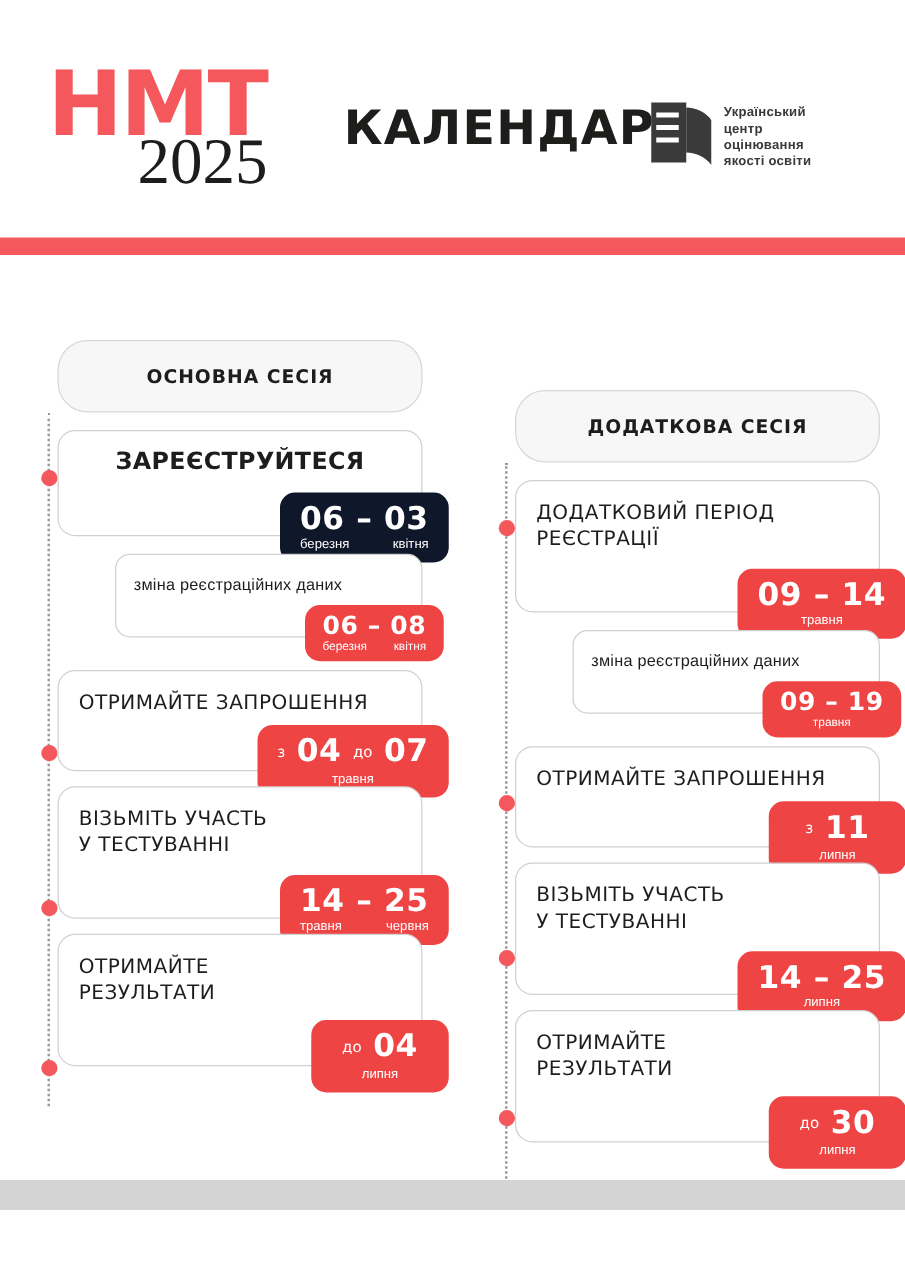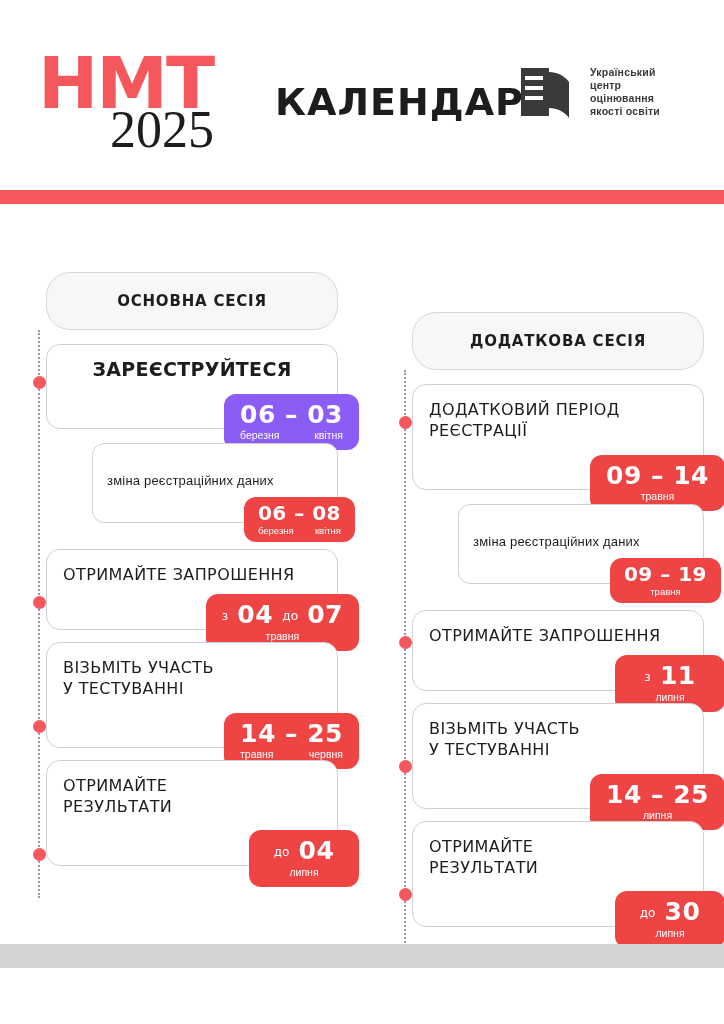--- a/index.html
+++ b/index.html
@@ -53,22 +53,22 @@
     font-weight: bold;
     font-size: 38px;
     letter-spacing: 1px;
     color: #1d1d1b;
   }
   .org-logo {
     position: absolute;
     right: 24px; top: 18px;
     width: 170px; height: 70px;
     display: flex;
-    align-items: flex-start;
-    gap: 19px;
+    align-items: flex-end;
+    gap: 8px;
   }
   .org-mark {
     width: 52px; height: 56px;
     position: relative;
     flex: 0 0 auto;
   }
   .org-text {
     font-family: "Liberation Sans", sans-serif;
     font-size: 10.5px;
     font-weight: bold;
@@ -167,21 +167,21 @@
     position: absolute;
     right: -22px;
     bottom: -22px;
     background: #ef4444;
     color: #ffffff;
     border-radius: 12px;
     padding: 7px 16px 8px 16px;
     min-width: 110px;
     text-align: center;
   }
-  .chip.red { background: #8b5cf6; margin-top: 12px; }
+  .chip.red { background: #0f172a; margin-top: 12px; }
   .chip .nums {
     font-family: "DejaVu Sans", sans-serif;
     font-weight: bold;
     font-size: 25px;
     line-height: 27px;
     letter-spacing: .5px;
     white-space: nowrap;
   }
   .chip .nums .small {
     font-size: 12px;
@@ -202,21 +202,21 @@
   .chip .months.center { justify-content: center; }
 
   
   .substep {
     position: relative;
     margin: 14px 0 26px 46px;
     width: 246px;
     border: 1px solid #d0d0d0;
     border-radius: 12px;
     background: #ffffff;
-    padding: 29px 14px 34px 14px;
+    padding: 16px 14px 34px 14px;
   }
   .substep .sub-title {
     font-family: "Liberation Sans", sans-serif;
     font-size: 13px;
     color: #1d1d1b;
     letter-spacing: .2px;
   }
   .substep .chip {
     right: -18px;
     bottom: -20px;

